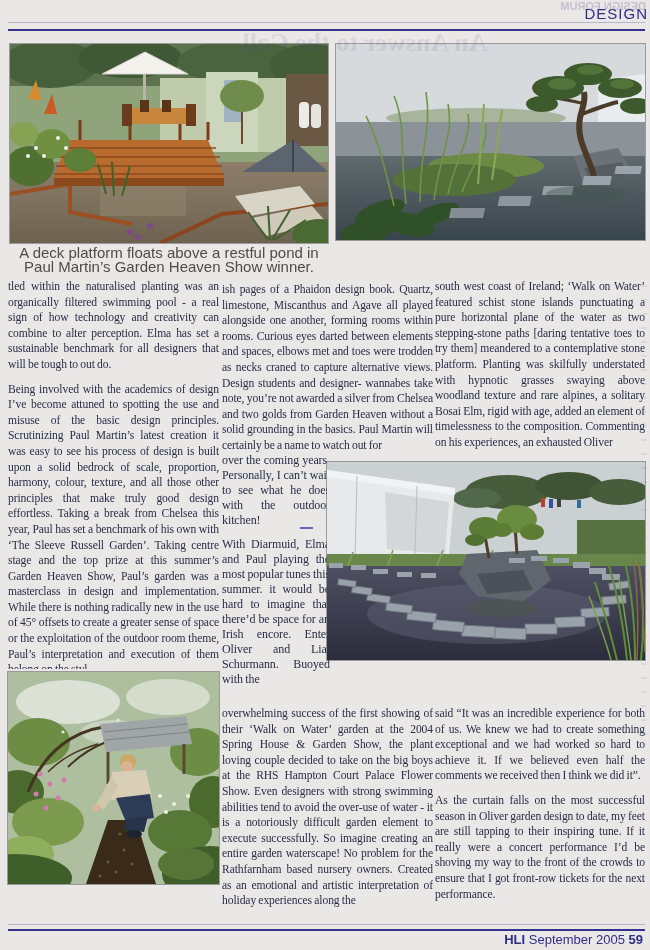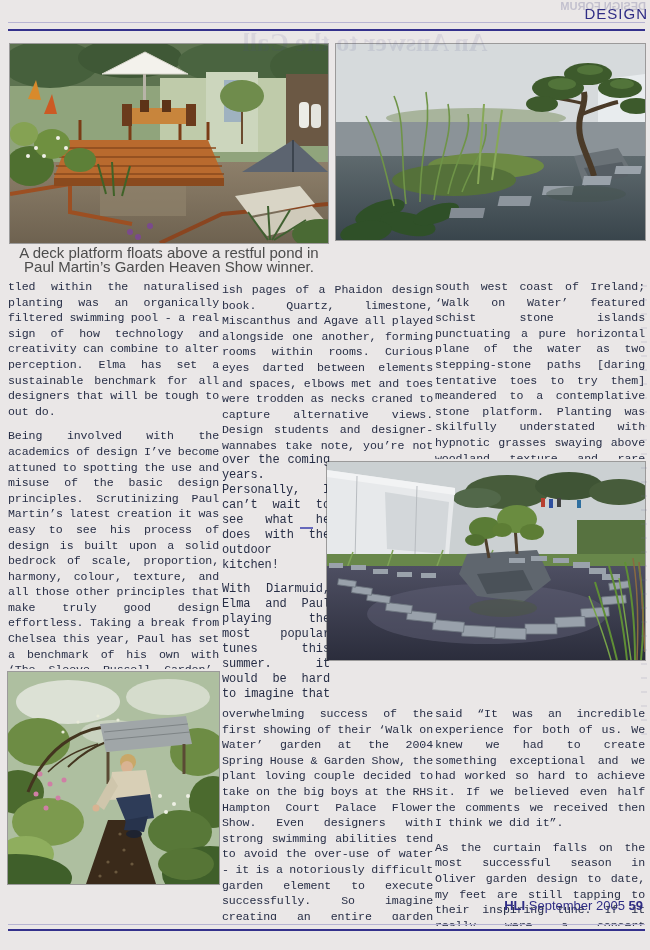--- a/index.html
+++ b/index.html
@@ -11,36 +11,36 @@
   
   .rule{position:absolute;left:8px;width:637px;}
   .rule.light{height:1px;background:#b7b4d2;}
   .rule.dark{height:2px;background:#34318c;}
   .section-label{
     position:absolute;top:5px;right:2px;width:300px;text-align:right;
     font-family:"Liberation Sans", sans-serif;font-size:15px;letter-spacing:1px;
     color:#2f2d85;font-weight:500;
   }
   .footer-text{
-    position:absolute;top:898px;right:7px;width:340px;text-align:right;
+    position:absolute;top:932px;right:7px;width:340px;text-align:right;
     font-family:"Liberation Sans", sans-serif;font-size:13px;color:#2f2d85;
   }
   .footer-text b{font-weight:bold;}
   
   figure{margin:0;position:absolute;outline:1px solid rgba(60,60,60,.45);overflow:hidden;background:#9aa;}
   figure svg{display:block;}
   
   .caption{
     position:absolute;text-align:center;
     font-family:"Liberation Sans", sans-serif;font-size:15px;line-height:14px;color:#4c4c4c;
   }
   
   .col{
     position:absolute;text-align:justify;overflow:hidden;
-    font-size:11.6px;line-height:15.6px;letter-spacing:-0.1px;word-spacing:-0.5px;font-family:Liberation Mono, monospace;
+    font-size:11.6px;line-height:15.6px;letter-spacing:-0.1px;word-spacing:-0.5px;
   }
   .col p{margin:0 0 9px 0;}
   .col.narrow{font-size:12px;line-height:15px;}
   .dash{position:absolute;width:13px;height:2px;background:#6668bb;}
   
   .ghost{position:absolute;transform:scaleX(-1);pointer-events:none;z-index:6;}
   .ghost-headline{
     left:150px;top:28px;width:430px;text-align:center;
     font-family:"Liberation Serif", serif;font-weight:bold;font-size:26px;
     color:rgba(70,75,140,0.11);

